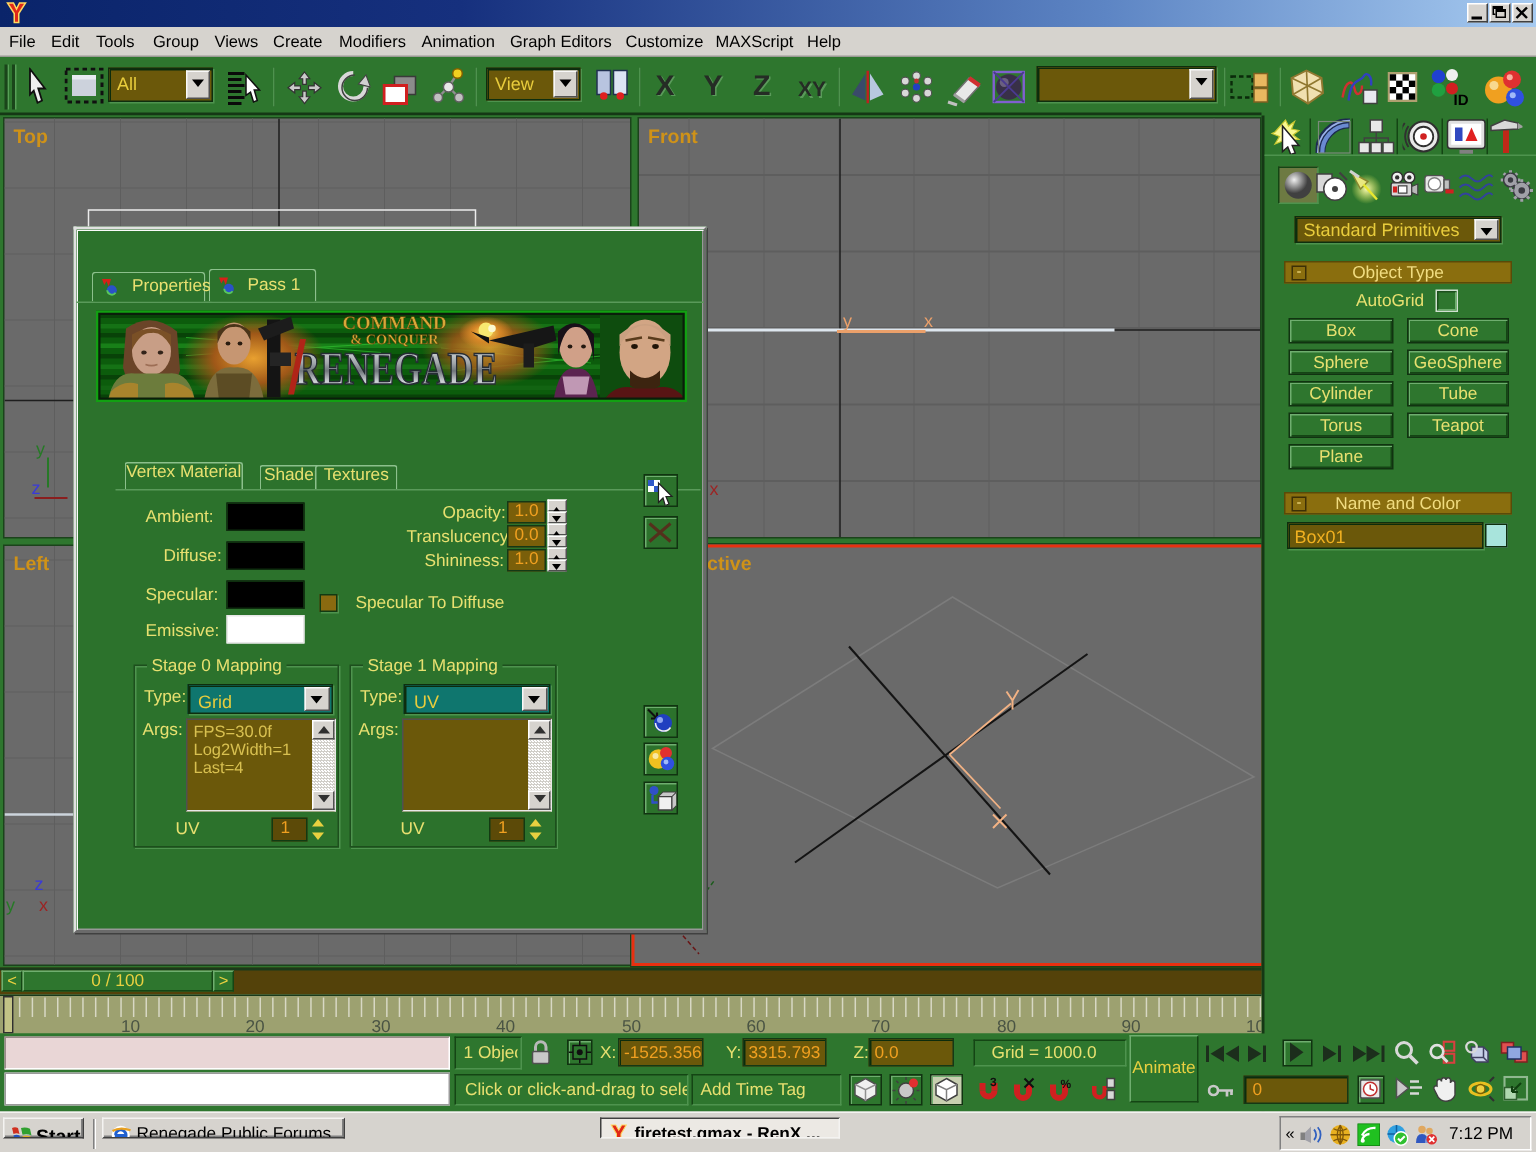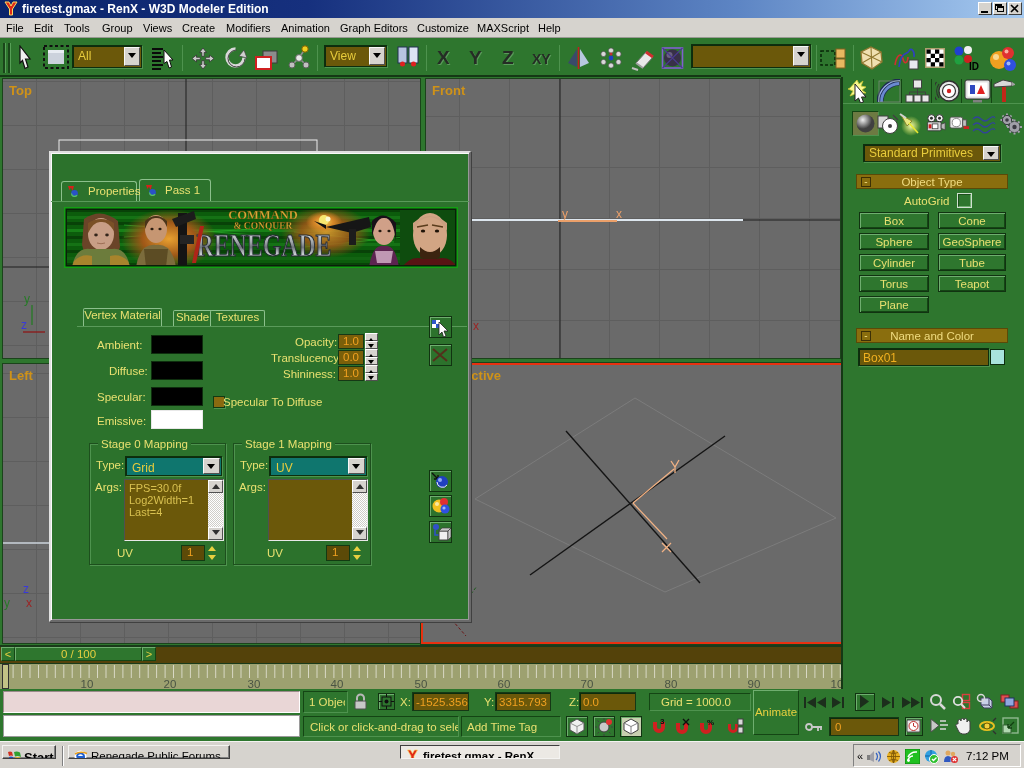--- a/index.html
+++ b/index.html
@@ -60,21 +60,20 @@
 #taskbar { left:0; top:741px; width:1024px; height:27px; background:#d6d3ce; border-top:1px solid #f4f3f1; }
 .task { position:absolute; top:3px; height:14px; background:#d6d3ce; border:1px solid; border-color:#f4f3f1 #404040 #404040 #f4f3f1; box-shadow:inset -1px -1px 0 #808080; font-size:11.5px; color:#000; white-space:nowrap; overflow:hidden;}
 </style>
 </head>
 <body>
 
 <div class="abs" id="titlebar">
   <svg class="abs" style="left:3px;top:1px;" width="16" height="16" viewBox="0 0 16 16">
       <path d="M2 1 L6 1 L8 5 L10 1 L14 1 L9.5 8 L9.5 14 L6.5 14 L6.5 8 Z" fill="#e02818" stroke="#ffd860" stroke-width="1"></path>
     </svg>
-  <span class="abs" style="left:22px;top:2px;">firetest.gmax - RenX - W3D Modeler Edition</span>
   <span class="abs" style="left:978px;top:2px;width:14px;height:13px;background:#d6d3ce;border:1px solid;border-color:#fff #404040 #404040 #fff;">
       <i class="abs" style="left:2px;top:8px;width:7px;height:2px;background:#000;"></i>
     </span>
   <span class="abs" style="left:993px;top:2px;width:14px;height:13px;background:#d6d3ce;border:1px solid;border-color:#fff #404040 #404040 #fff;">
       <i class="abs" style="left:1px;top:1px;width:7px;height:6px;border:1px solid #000;border-top-width:2px;"></i>
       <i class="abs" style="left:3px;top:3px;width:7px;height:6px;border:1px solid #000;border-top-width:2px;background:#d6d3ce;"></i>
     </span>
   <span class="abs" style="left:1008px;top:2px;width:14px;height:13px;background:#d6d3ce;border:1px solid;border-color:#fff #404040 #404040 #fff;"><svg width="12" height="11">
         <path d="M2 2 L9 9 M9 2 L2 9" stroke="#000" stroke-width="1.6"></path>
       </svg></span>
@@ -571,21 +570,21 @@
       <i class="up"></i>
       <i class="dn"></i>
     </span>
  <div class="dlbl" style="left:232px;top:215px;">Shininess:</div>
  <div class="spinfield" style="left:287px;top:213px;">1.0</div>
     <span class="spin" style="left:314px;top:212px;">
       <i class="up"></i>
       <i class="dn"></i>
     </span>
  <span class="abs" style="left:162px;top:243px;width:12px;height:12px;background:#8a6a10;border:1px solid #123a12;box-shadow:1px 1px 0 #4e934e;"></span>
- <div class="dlbl" style="left:172px;top:243px;">Specular To Diffuse</div>
+ <div class="dlbl" style="left:186px;top:243px;">Specular To Diffuse</div>
  <div class="sidebtn" style="top:163px;"><svg width="21" height="20" viewBox="0 0 21 20">
         <rect x="2" y="3" width="8" height="8" fill="#fff"></rect>
         <rect x="2" y="3" width="4" height="4" fill="#3058c8"></rect>
         <rect x="6" y="7" width="4" height="4" fill="#3058c8"></rect>
         <path d="M9 5 L18 14 L14 14 L16 19 L13.5 20 L12 15 L9 18 Z" fill="#fff" stroke="#202020" stroke-width="0.8"></path>
       </svg></div>
  <div class="sidebtn" style="top:191px;"><svg width="21" height="20">
         <path d="M3 4 L17 16 M17 4 L3 16" stroke="#54301c" stroke-width="2"></path>
       </svg></div>
 

